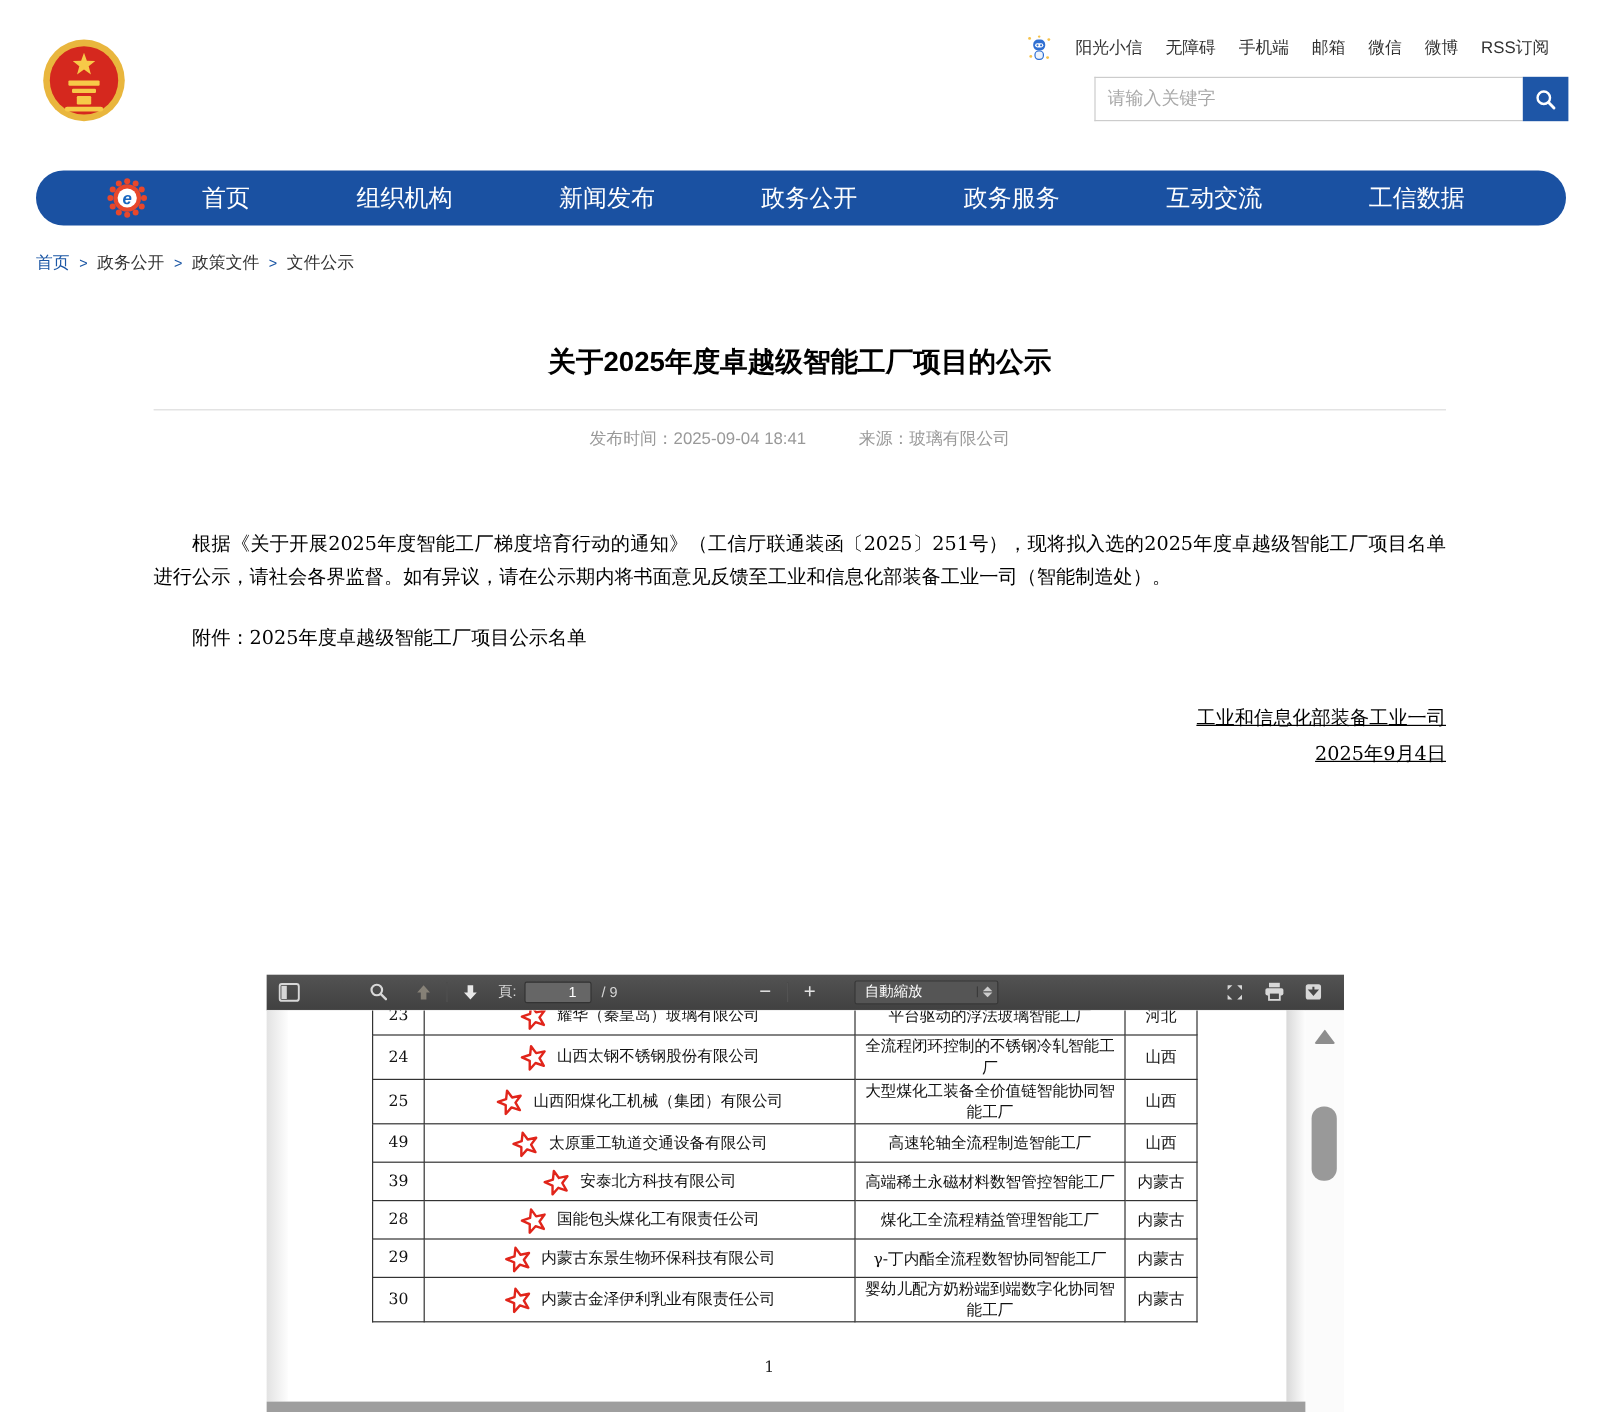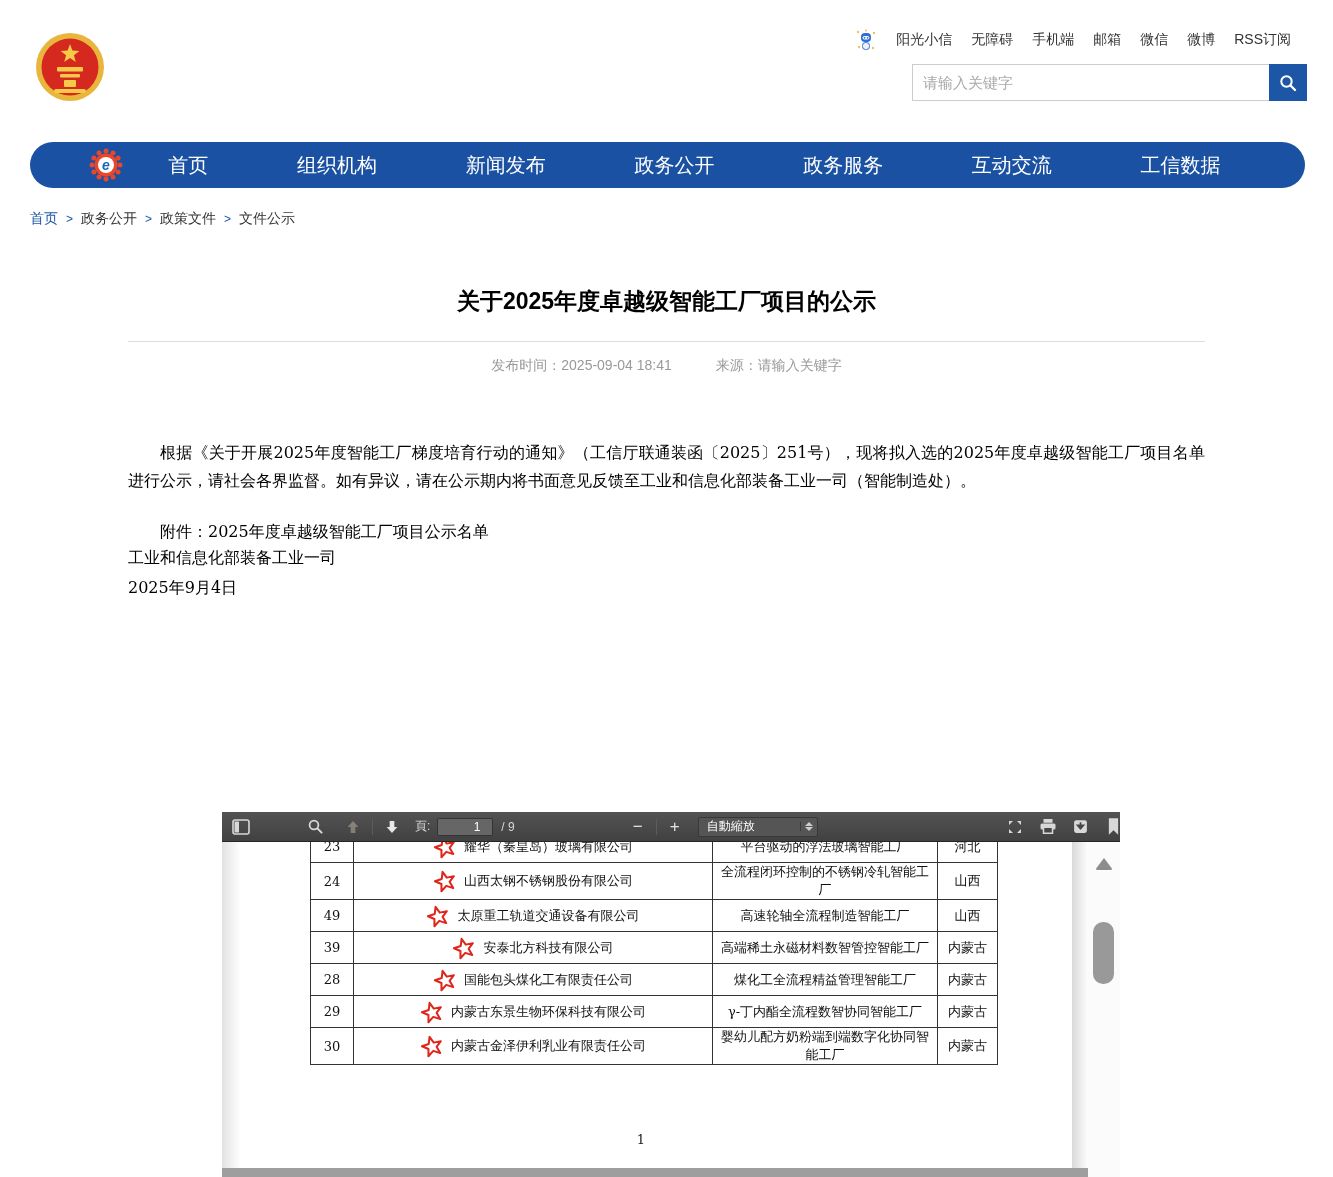--- a/index.html
+++ b/index.html
@@ -38,21 +38,21 @@
   .article { position: absolute; left: 0; top: 252px; width: 1333px; }
   .article-title { text-align: center; font-size: 23px; font-weight: bold; color: #000; margin-top: 34px; }
   .article-divider { margin: 24px 128px 0 128px; border-top: 1px solid #dcdcdc; }
   .article-meta { text-align: center; margin-top: 15px; font-size: 14px; color: #999; }
   .article-meta span { margin: 0 20px; }
   .article-body { margin: 0 128px; font-family: "DejaVu Serif", serif; font-size: 16px; color: #000; }
   .lead-par { margin-top: 64px; line-height: 28px; text-indent: 2em; text-align: justify; }
   .info-lines { margin-top: 22px; line-height: 29.5px; }
   .info-lines div { text-indent: 2em; }
   .attachment-line { margin-top: 27px; text-indent: 2em; }
-  .signature { line-height: 30px; }
+  .signature { text-align: right; margin-top: 40px; line-height: 30px; text-decoration: underline; }
 
   
   .pdf-viewer { position: absolute; left: 222px; top: 812px; width: 898px; height: 365px; overflow: hidden;
                 font-family: "Liberation Sans", sans-serif; }
   .pdf-toolbar { height: 30px; background: linear-gradient(#535353, #414141); border-bottom: 1px solid #262626;
                  display: flex; align-items: center; color: #d8d8d8; padding: 0 6px; }
   .tb-btn { width: 26px; height: 24px; display: flex; align-items: center; justify-content: center;
             cursor: pointer; border-radius: 2px; flex: none; }
   .tb-divider { width: 1px; height: 16px; background: #2b2b2b; border-right: 1px solid #5c5c5c; flex: none; }
   .tb-label { font-size: 12px; flex: none; }
@@ -181,21 +181,21 @@
 
 <div class="breadcrumb">
   
 <span class="crumb crumb-first">首页</span><span class="sep">&gt;</span><span class="crumb">政务公开</span><span class="sep">&gt;</span><span class="crumb">政策文件</span><span class="sep">&gt;</span><span class="crumb">文件公示</span></div>
 
 <div class="article">
   <div class="article-title">关于2025年度卓越级智能工厂项目的公示</div>
   <div class="article-divider"></div>
   <div class="article-meta">
     <span>发布时间：2025-09-04 18:41</span>
-    <span>来源：请输入关键字</span>
+    <span>来源：玻璃有限公司</span>
   </div>
   <div class="article-body">
     <p class="lead-par">根据《关于开展2025年度智能工厂梯度培育行动的通知》（工信厅联通装函〔2025〕251号），现将拟入选的2025年度卓越级智能工厂项目名单进行公示，请社会各界监督。如有异议，请在公示期内将书面意见反馈至工业和信息化部装备工业一司（智能制造处）。</p>
     <div class="attachment-line">附件：2025年度卓越级智能工厂项目公示名单</div>
     <div class="signature">
       <div>工业和信息化部装备工业一司</div>
       <div>2025年9月4日</div>
     </div>
   </div>
 </div>
@@ -229,21 +229,21 @@
     <input class="tb-pageinput" style="margin-left: 7px;" value="1">
     <span class="tb-label" style="margin-left:8px">/ 9</span>
 
     <div class="tb-btn" style="margin-left:110px">
       <span class="tb-sym">−</span>
     </div>
     <div class="tb-divider" style="margin-left:5px"></div>
     <div class="tb-btn" style="margin-left:5px">
       <span class="tb-sym">+</span>
     </div>
-    <div class="tb-select" style="margin-left:10px">
+    <div class="tb-select" style="margin-left:24px">
       <span>自動縮放</span>
       <span class="sel-arrows">
         <span class="tri-up"></span>
           <span class="tri-dn"></span>
       </span>
     </div>
 
     <div class="tb-btn" style="margin-left:184px">
       <svg width="16" height="16" viewBox="0 0 24 24">
         <path d="M3 9 V3 H9 L3 9 Z M15 3 H21 V9 L15 3 Z M21 15 V21 H15 L21 15 Z M9 21 H3 V15 L9 21 Z" fill="#d8d8d8"></path>
@@ -297,20 +297,33 @@
         <svg width="24" height="24" viewBox="0 0 24 24">
           <path d="M12 2.5 L14.6 9.2 L21.8 9.6 L16.2 14 L18.1 21 L12 17 L5.9 21 L7.8 14 L2.2 9.6 L9.4 9.2 Z" fill="#fff" stroke="#e1251b" stroke-width="2" stroke-linejoin="round" transform="rotate(-15 12 12)"></path>
         </svg>
       </span>
       <span class="company-text">山西太钢不锈钢股份有限公司</span>
     </td>
     <td class="col-project">全流程闭环控制的不锈钢冷轧智能工厂</td>
     <td class="col-prov">山西</td>
   </tr>
 
+  <tr>
+    <td class="col-no">25</td>
+    <td class="col-company">
+      <span class="star-wrap" hidden="">
+        <svg width="24" height="24" viewBox="0 0 24 24">
+          <path d="M12 2.5 L14.6 9.2 L21.8 9.6 L16.2 14 L18.1 21 L12 17 L5.9 21 L7.8 14 L2.2 9.6 L9.4 9.2 Z" fill="#fff" stroke="#e1251b" stroke-width="2" stroke-linejoin="round" transform="rotate(-15 12 12)"></path>
+        </svg>
+      </span>
+      <span class="company-text">山西阳煤化工机械（集团）有限公司</span>
+    </td>
+    <td class="col-project">大型煤化工装备全价值链智能协同智能工厂</td>
+    <td class="col-prov">山西</td>
+  </tr>
 
   <tr>
     <td class="col-no">49</td>
     <td class="col-company">
       <span class="star-wrap" hidden="">
         <svg width="24" height="24" viewBox="0 0 24 24">
           <path d="M12 2.5 L14.6 9.2 L21.8 9.6 L16.2 14 L18.1 21 L12 17 L5.9 21 L7.8 14 L2.2 9.6 L9.4 9.2 Z" fill="#fff" stroke="#e1251b" stroke-width="2" stroke-linejoin="round" transform="rotate(-15 12 12)"></path>
         </svg>
       </span>
       <span class="company-text">太原重工轨道交通设备有限公司</span>

